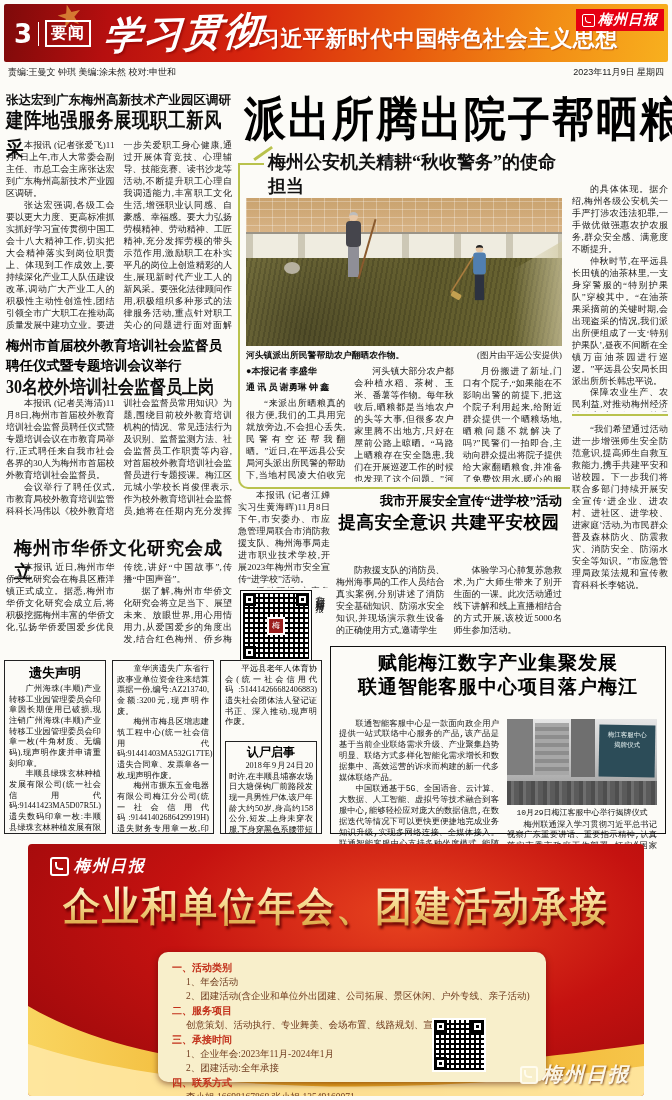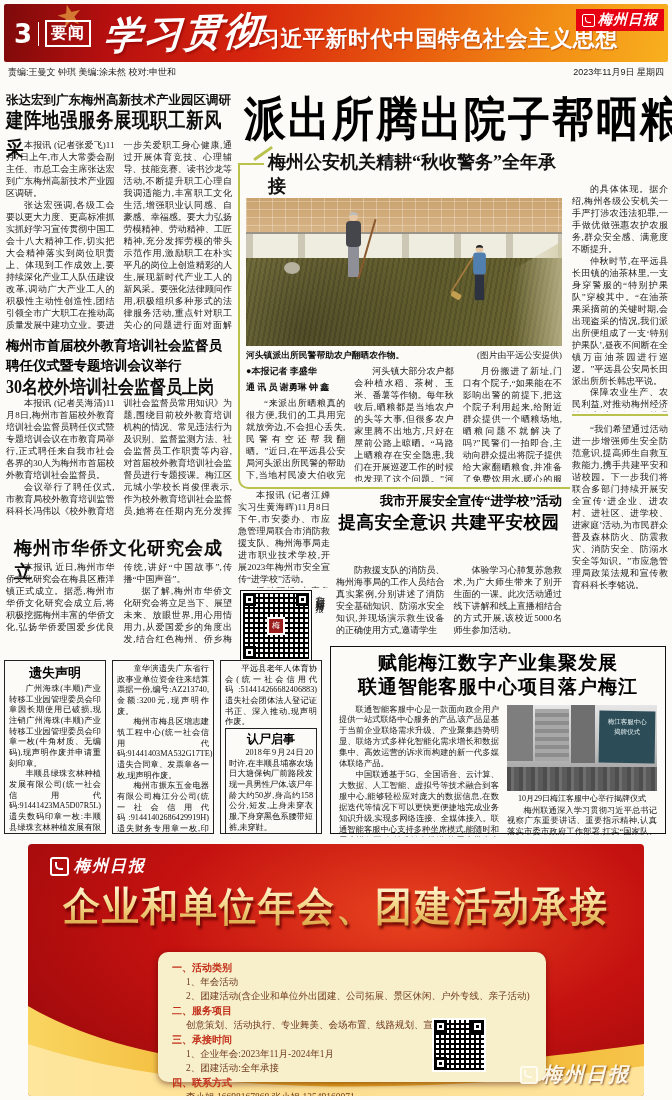--- a/index.html
+++ b/index.html
@@ -101,41 +101,41 @@
                repeating-linear-gradient(90deg,#000 0 2px,transparent 2px 5px);}
   .finder{position:absolute;width:13px;height:13px;border:3px solid #000;background:#fff;box-sizing:border-box;}
   .finder:after{content:"";position:absolute;inset:2px;background:#000;}
   .f-tl{left:2px;top:2px;} .f-tr{right:2px;top:2px;} .f-bl{left:2px;bottom:2px;}
   .qrlogo{position:absolute;left:50%;top:50%;width:14px;height:14px;transform:translate(-50%,-50%);background:#9b1c1c;border:2px solid #fff;color:#fff;font-size:8px;line-height:14px;text-align:center;}
   .subqr-cap{position:absolute;left:314px;top:590px;height:76px;writing-mode:vertical-rl;font-size:8.5px;font-style:italic;color:#222;letter-spacing:1px;}
 
   
   .unibox{position:absolute;left:330px;top:646px;width:336px;height:188px;border:1.5px solid #111;box-sizing:border-box;padding:4px 8px;}
   .uni-h{font-size:19px;font-weight:900;text-align:center;line-height:1.25;letter-spacing:1px;}
-  .uni-body{display:flex;gap:8px;margin-top:6px;height:132px;overflow:hidden;}
+  .uni-body{display:flex;gap:8px;margin-top:20px;height:132px;overflow:hidden;font-family:Liberation Mono, monospace;}
   .uni-left{width:168px;}
   .uni-right{width:150px;}
   .photo-uni{position:relative;width:150px;height:86px;background:linear-gradient(180deg,#e6e6e6,#bcbcbc 55%,#8f8f8f);overflow:hidden;}
   .ub1{position:absolute;left:0;top:0;width:26px;height:56px;background:#7e7e7e;}
   .ub2{position:absolute;left:28px;top:4px;width:34px;height:52px;background:repeating-linear-gradient(0deg,#a7a7a7 0 4px,#8d8d8d 4px 8px);}
   .ub3{position:absolute;left:64px;top:0;width:24px;height:58px;background:#6f6f6f;}
   .ubanner{position:absolute;right:2px;top:6px;width:56px;height:52px;background:#2c4c58;color:#e8f3f2;font-size:6.5px;line-height:1.5;padding:6px 3px;box-sizing:border-box;text-align:center;transform:rotate(1deg);}
   .ucrowd{position:absolute;left:0;right:0;bottom:0;height:24px;
     background:repeating-linear-gradient(90deg,#4e4e4e 0 4px,#6e6e6e 4px 7px,#5b5b5b 7px 12px);}
   .uni-cap{font-size:8px;text-align:center;margin:2px 0;color:#111;}
   .small-txt{font-size:8.3px;line-height:1.32;color:#1a1a1a;text-align:justify;}
   .small-txt p{margin:0;text-indent:2em;}
 
   
   .adbox{position:absolute;top:660px;height:174px;width:102px;border:1.2px solid #222;box-sizing:border-box;padding:3px 4px;overflow:hidden;background:#fcfbf7;}
   .adbox.b1{left:4px;} .adbox.b2{left:112px;} .adbox.b3{left:220px;}
   .ad-title{text-align:center;font-size:13px;font-weight:900;margin:0 0 2px;}
   .ad-txt{font-size:8.2px;line-height:1.3;text-align:justify;color:#111;}
   .ad-txt p{margin:0;text-indent:2em;}
-  .notice{border:1.2px solid #222;margin-top:0;padding:2px 3px;}
+  .notice{border:1.2px solid #222;margin-top:13px;padding:2px 3px;}
   .notice .nt{text-align:center;font-size:12px;font-weight:900;}
 
   
   .promo{position:absolute;left:28px;top:844px;width:616px;height:252px;border-radius:4px;overflow:hidden;
     background:radial-gradient(ellipse at 62% 28%,#e8441f 0%,#c51210 45%,#90060a 100%);}
   .promo svg{position:absolute;left:0;bottom:0;}
   .promo-brand{position:absolute;left:22px;top:12px;display:flex;align-items:center;gap:5px;color:#fff;}
   .promo-brand .bm{width:15px;height:15px;border:2px solid #fff;border-radius:3px;position:relative;}
   .promo-brand .bm:after{content:"";position:absolute;left:3px;top:3px;width:6px;height:6px;border-left:2px solid #fff;border-bottom:2px solid #fff;border-radius:0 0 0 5px;}
   .promo-brand .bt{font-size:16px;font-weight:900;font-style:italic;letter-spacing:2px;}
@@ -196,21 +196,21 @@
   <div class="body-txt twocol a3-body">
     <p>本报讯 近日,梅州市华侨文化研究会在梅县区雁洋镇正式成立。据悉,梅州市华侨文化研究会成立后,将积极挖掘梅州丰富的华侨文化,弘扬华侨爱国爱乡优良传统,讲好“中国故事”,传播“中国声音”。</p>
     <p>据了解,梅州市华侨文化研究会将立足当下、展望未来、放眼世界,用心用情用力,从爱国爱乡的角度出发,结合红色梅州、侨乡梅州的实际,融合华侨文化、客家文化,以乡情凝聚侨心;组织海外侨胞、港澳台同胞参观梅州红色景点,开展红色教育,讲好中国式现代化的生动故事,让海外侨胞、港澳台同胞充分认识到,祖(籍)国的繁荣昌盛永远是海外华侨最坚强的后盾,祖(籍)国的发展会给海外华侨的发展提供更大可能。</p>
 
   </div>
 
   <div class="lead-head">派出所腾出院子帮晒粮</div>
   <div class="lead-frame"></div>
   <div class="lead-frame-top"></div>
   <div class="subslash"></div>
-  <div class="subhead">梅州公安机关精耕“秋收警务”全年承接</div>
+  <div class="subhead">梅州公安机关精耕“秋收警务”的使命担当</div>
 
   <div class="photo-police">
     <div class="pp-wall"></div>
     <div class="pp-rail"></div>
     <div class="pp-fence"></div>
     <div class="pp-ground"></div>
     <div class="pp-edge"></div>
     <div class="pp-roller"></div>
     <div class="fig fig-man">
       <div class="head"></div>

